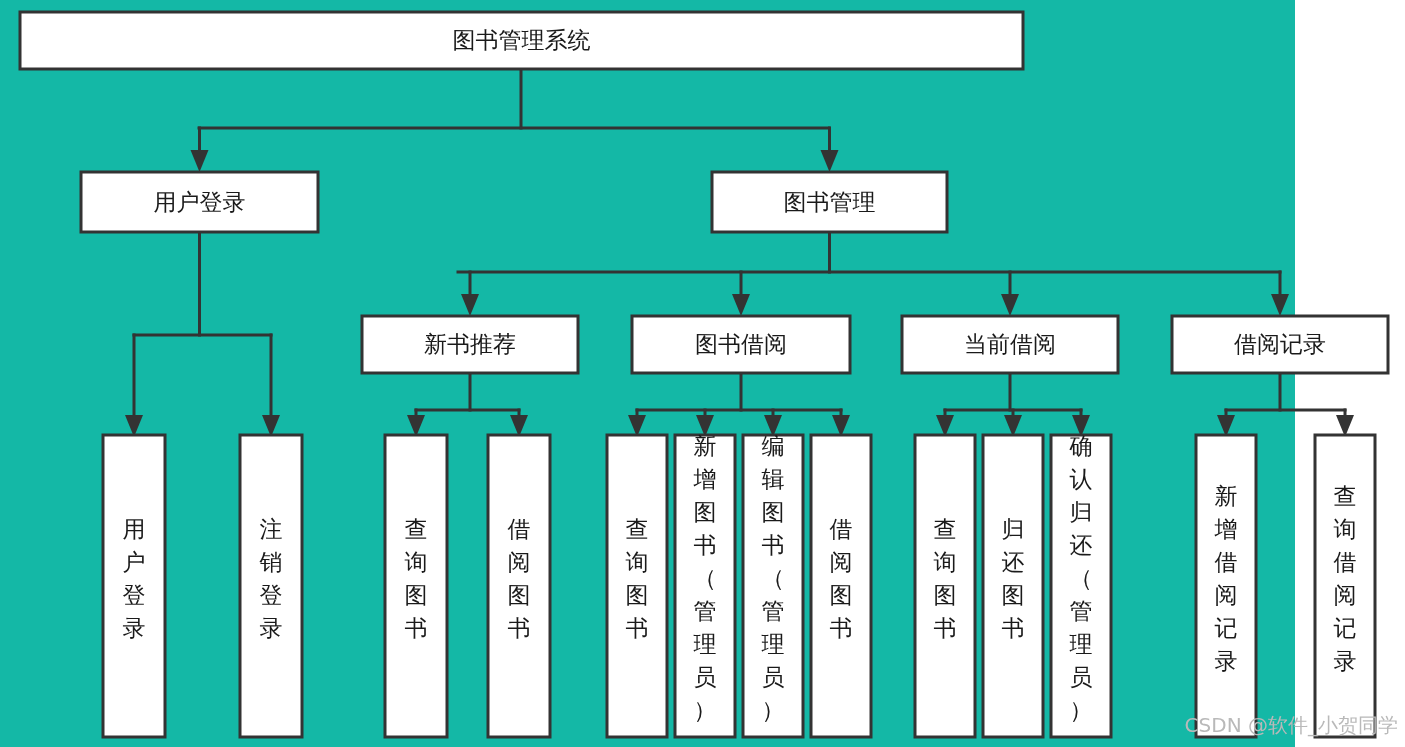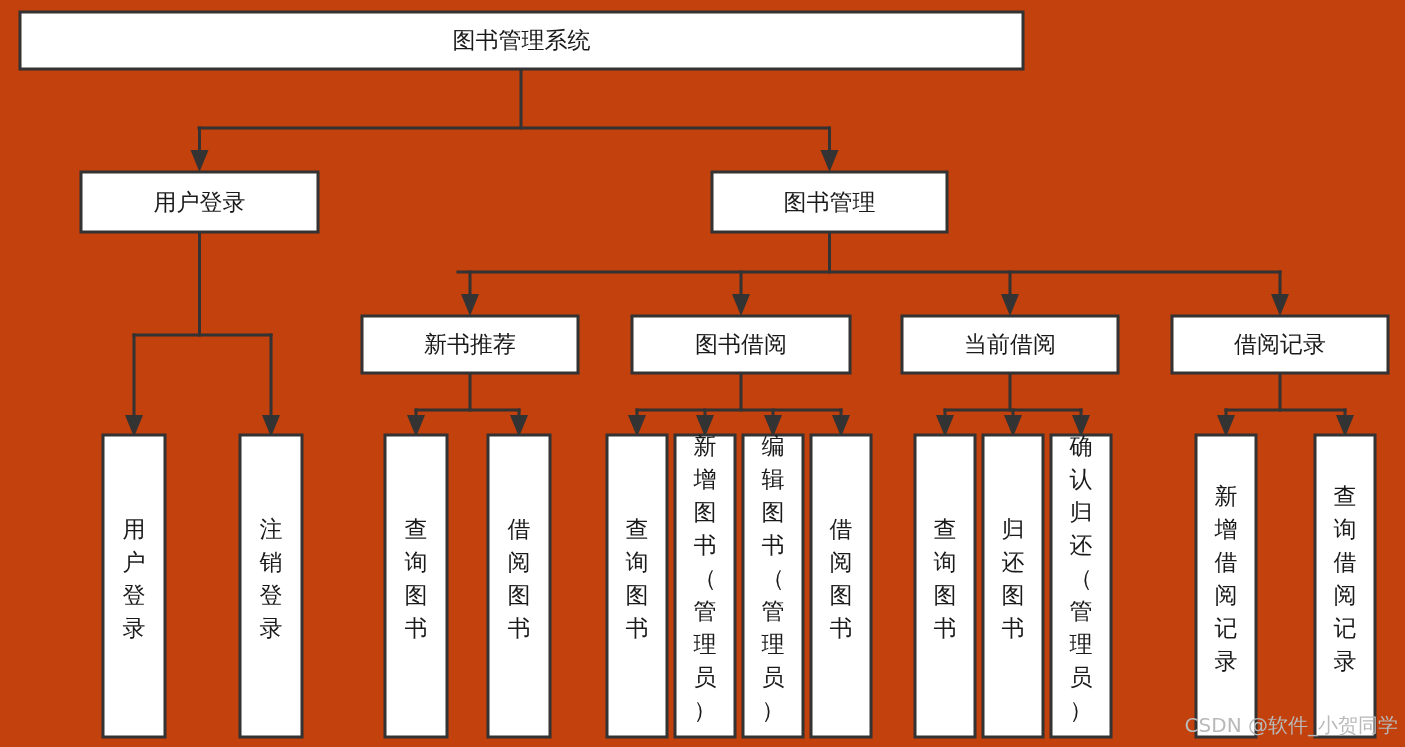--- a/index.html
+++ b/index.html
@@ -9,23 +9,23 @@
     background: #ffffff;
   }
   body {
     width: 1405px;
     height: 747px;
     font-family: "DejaVu Sans", "Liberation Sans", sans-serif;
     overflow: hidden;
   }
   #diagram-root {
     position: relative;
-    width: 1405px;
+    width: 1295px;
     height: 747px;
-    background: #c2410c;
+    background: #14b8a6;
   }
   svg.diagram-canvas {
     position: absolute;
     left: 0;
     top: 0;
     width: 1405px;
     height: 747px;
     display: block;
   }
   .node-box {

